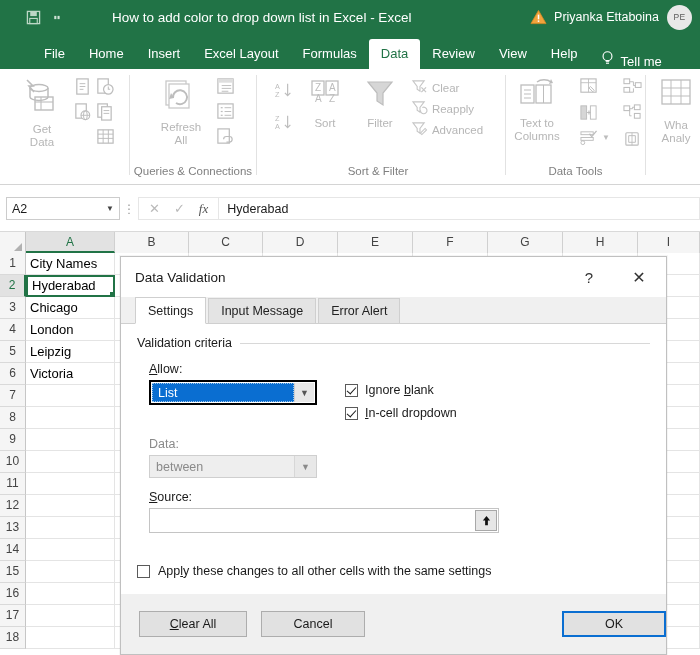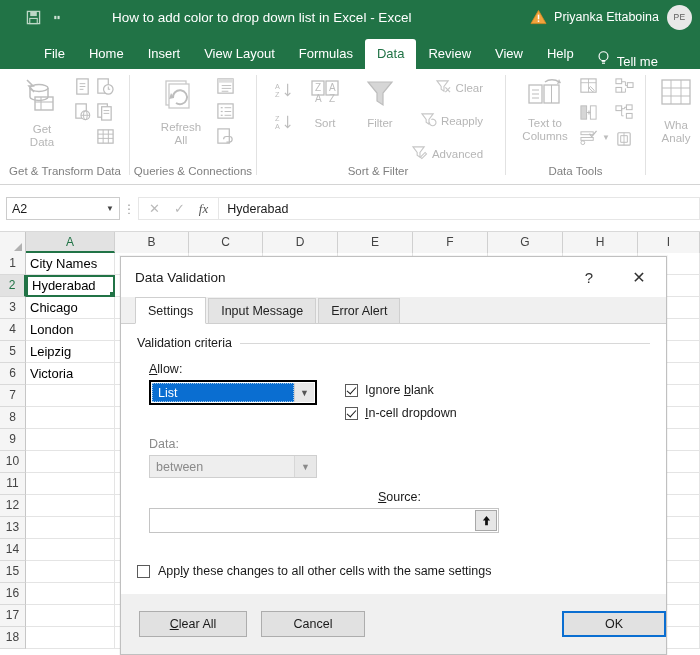--- a/index.html
+++ b/index.html
@@ -326,21 +326,21 @@
       </div>
       <div class="acct-name">Priyanka Ettaboina</div>
       <div class="avatar">PE</div>
     </div>
   </div>
 
   <div class="ribbon-tabs">
     <div class="rtab">File</div>
     <div class="rtab">Home</div>
     <div class="rtab">Insert</div>
-    <div class="rtab">View Layout</div>
+    <div class="rtab">Excel Layout</div>
     <div class="rtab">Formulas</div>
     <div class="rtab active">Data</div>
     <div class="rtab">Review</div>
     <div class="rtab">View</div>
     <div class="rtab">Help</div>
     <div class="tellme">
       <span>
         <svg width="15" height="16" viewBox="0 0 16 18">
           <circle cx="8" cy="7" r="5" fill="none" stroke="#ffffff" stroke-width="1.3"></circle>
           <rect x="6" y="12" width="4" height="1.3" fill="#ffffff"></rect>
@@ -411,21 +411,20 @@
                   <rect x="3" y="3" width="16" height="14" fill="none" stroke="#bdbdbd" stroke-width="1.3"></rect>
                   <line x1="3" y1="7.5" x2="19" y2="7.5" stroke="#bdbdbd" stroke-width="1"></line>
                   <line x1="3" y1="12" x2="19" y2="12" stroke="#bdbdbd" stroke-width="1"></line>
                   <line x1="8.5" y1="3" x2="8.5" y2="17" stroke="#bdbdbd" stroke-width="1"></line>
                   <line x1="14" y1="3" x2="14" y2="17" stroke="#bdbdbd" stroke-width="1"></line>
                 </svg>
             </span>
           </div>
         </div>
       </div>
-      <div class="rgroup-label">Get &amp; Transform Data</div>
     </div>
     <div class="rsep" style="left:129px;"></div>
 
     <div class="rgroup" style="left:131px; width:124px;">
       <div class="rgroup-body">
         <div class="bigbtn" style="width:62px;">
           <span class="glyph">
             <svg width="38" height="38" viewBox="0 0 38 38">
               <rect x="4" y="4" width="20" height="24" fill="none" stroke="#c9c9c9" stroke-width="1.3"></rect>
               <rect x="7" y="7" width="20" height="24" fill="#fff" stroke="#c9c9c9" stroke-width="1.3"></rect>
@@ -507,21 +506,21 @@
           <span>Sort</span>
         </div>
         <div class="bigbtn" style="width:50px;">
           <span class="glyph">
             <svg width="34" height="34" viewBox="0 0 34 34">
               <path d="M5 5 H29 L20 16 V28 L14 24 V16 Z" fill="#d6d6d6" stroke="#bdbdbd" stroke-width="1.2"></path>
             </svg>
           </span>
           <span>Filter</span>
         </div>
-        <div class="smallcol" style="gap:16px; padding-top:6px;align-items:flex-end;">
+        <div class="smallcol" style="gap:4px; padding-top:6px;">
           <div class="smallbtn">
             <span>
               <svg width="17" height="15" viewBox="0 0 18 16">
                   <path d="M2 2 H14 L9.5 8 V13 L6.5 11 V8 Z" fill="none" stroke="#c6c6c6" stroke-width="1.2"></path>
                   <path d="M11 9 l5 5 m0 -5 l-5 5" stroke="#c6c6c6" stroke-width="1.3"></path>
                 </svg>
             </span>
             <span>Clear</span>
           </div>
           <div class="smallbtn">
@@ -542,21 +541,21 @@
             </span>
             <span>Advanced</span>
           </div>
         </div>
       </div>
       <div class="rgroup-label">Sort &amp; Filter</div>
     </div>
     <div class="rsep" style="left:505px;"></div>
 
     <div class="rgroup" style="left:507px; width:137px;">
-      <div class="rgroup-body" style="gap:4px;">
+      <div class="rgroup-body" style="gap:12px;">
         <div class="bigbtn" style="width:58px;">
           <span class="glyph">
             <svg width="40" height="34" viewBox="0 0 40 34">
               <rect x="4" y="8" width="13" height="18" fill="none" stroke="#bdbdbd" stroke-width="1.3"></rect>
               <line x1="7" y1="13" x2="14" y2="13" stroke="#bdbdbd" stroke-width="1"></line>
               <line x1="7" y1="17" x2="14" y2="17" stroke="#bdbdbd" stroke-width="1"></line>
               <line x1="7" y1="21" x2="14" y2="21" stroke="#bdbdbd" stroke-width="1"></line>
               <rect x="19" y="8" width="15" height="18" fill="none" stroke="#bdbdbd" stroke-width="1.3"></rect>
               <line x1="26.5" y1="8" x2="26.5" y2="26" stroke="#bdbdbd" stroke-width="1"></line>
               <path d="M20 5 a9 6 0 0 1 14 0" fill="none" stroke="#bdbdbd" stroke-width="1.4"></path>
@@ -931,21 +930,21 @@
           </div>
         </div>
       </div>
 
       <div class="fld-label" style="margin-top:8px; color:#8a8a8a;">Data:</div>
       <div class="combo-dis">
         <div class="val">between</div>
         <div class="arrow">▼</div>
       </div>
 
-      <div class="fld-label" style="margin-top:12px;text-align:center;"><u>S</u>ource:</div>
+      <div class="fld-label" style="margin-top:12px;"><u>S</u>ource:</div>
       <div class="src-box">
         <input type="text" value="" placeholder="" style="">
         <div class="src-pick">
           <svg width="11" height="12" viewBox="0 0 12 13">
             <path d="M6 1 L10 6 H7.5 V11 H4.5 V6 H2 Z" fill="#111"></path>
           </svg>
         </div>
       </div>
 
       <div class="apply-row">

